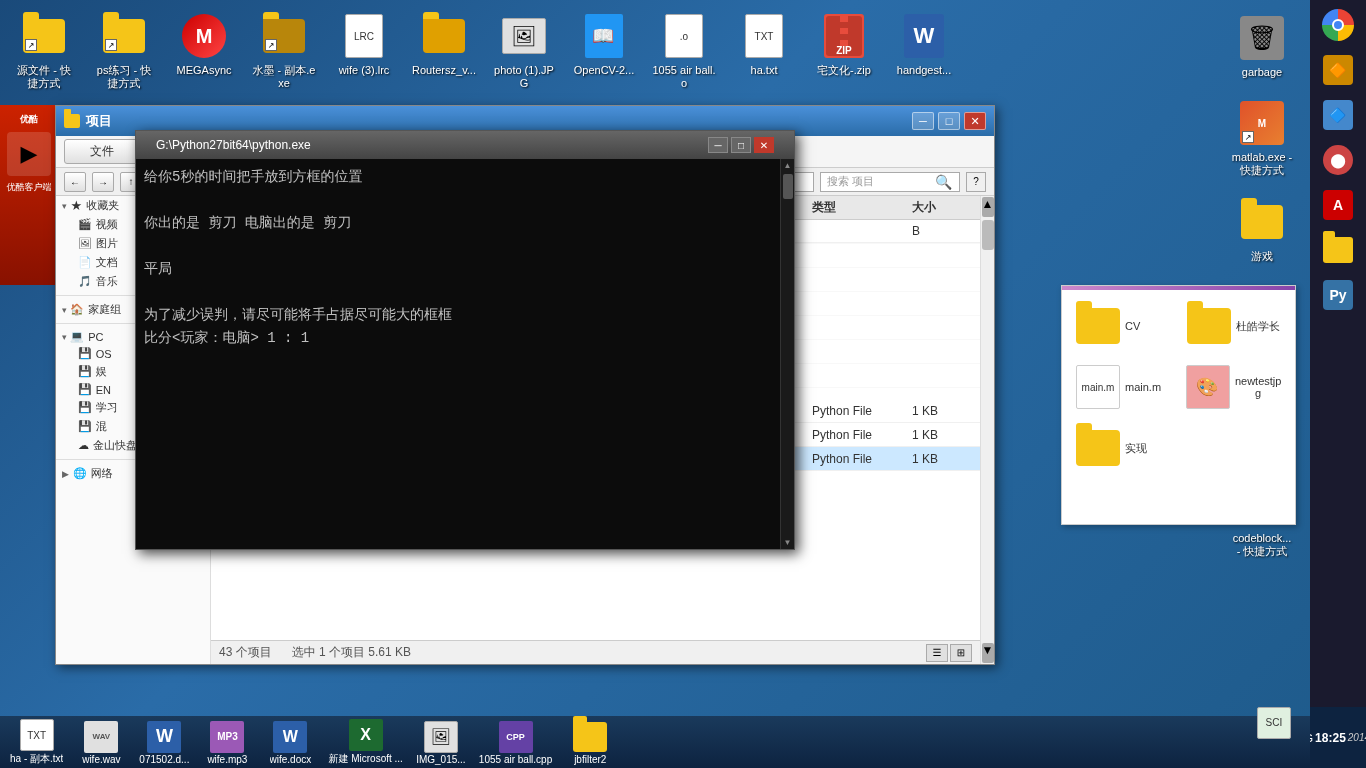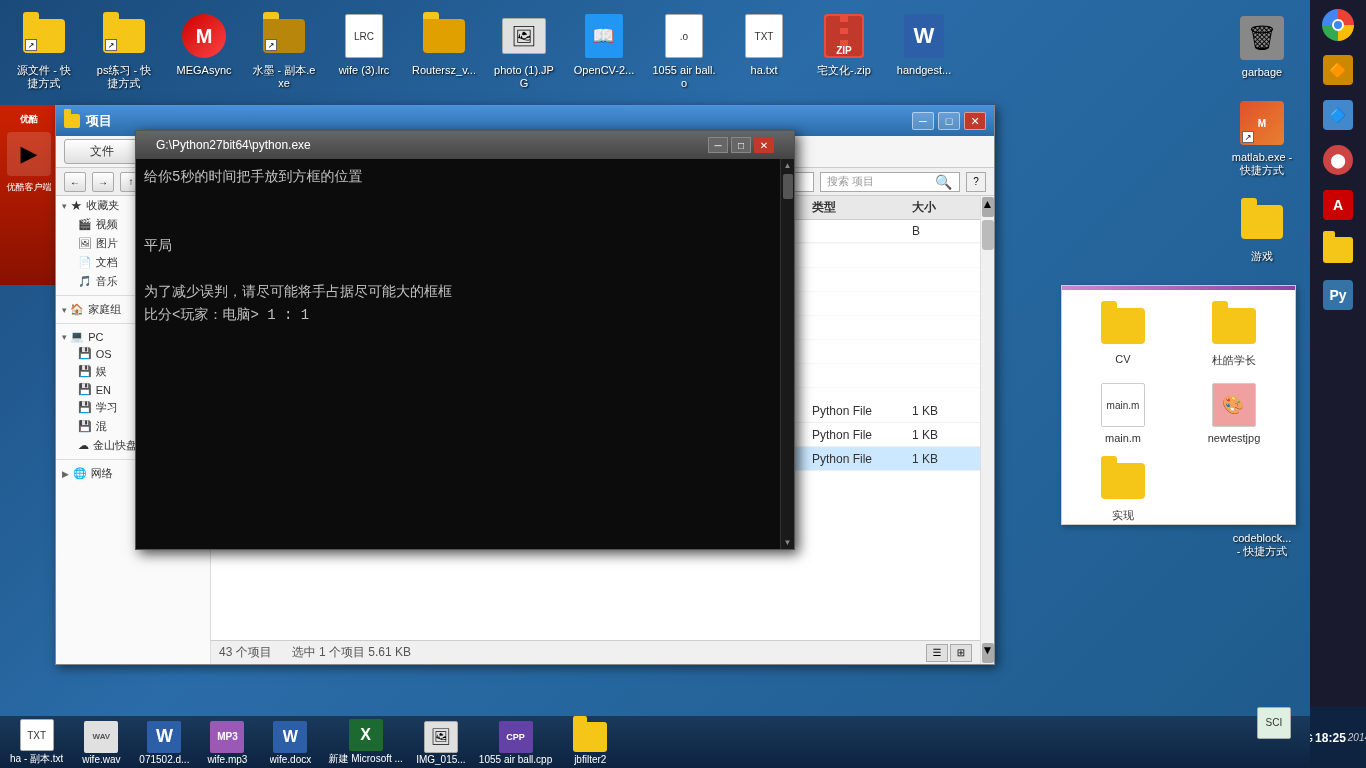--- a/index.html
+++ b/index.html
@@ -342,21 +342,21 @@
 
     .panel-grid {
       display: grid;
       grid-template-columns: repeat(2, 1fr);
       gap: 5px;
       padding: 8px;
     }
 
     .panel-item {
       display: flex;
-      flex-direction: column;
+      flex-direction: row;
       align-items: center;
       gap: 3px;
       cursor: pointer;
       padding: 4px;
     }
 
     .panel-item-icon {
       width: 48px;
       height: 48px;
       display: flex;
@@ -1076,20 +1076,21 @@
       <div class="console-controls">
         <button class="console-btn">─</button>
         <button class="console-btn">□</button>
         <button class="console-btn close">✕</button>
       </div>
     </div>
     <div style="display:flex;flex:1;overflow:hidden;">
       <div class="console-body">
         <div class="console-line">给你5秒的时间把手放到方框的位置</div>
         <div class="console-line">&nbsp;</div>
+        <div class="console-line">你出的是 剪刀   电脑出的是 剪刀</div>
         <div class="console-line">&nbsp;</div>
         <div class="console-line">平局</div>
         <div class="console-line">&nbsp;</div>
         <div class="console-line">为了减少误判，请尽可能将手占据尽可能大的框框</div>
         <div class="console-line">比分&lt;玩家：电脑&gt;  1 : 1</div>
       </div>
       <div style="width:14px;background:#1a1a1a;border-left:1px solid #333;display:flex;flex-direction:column;">
         <div style="font-size:8px;color:#888;text-align:center;padding:2px;">▲</div>
         <div style="width:10px;height:25px;background:#555;margin:2px auto;border-radius:2px;"></div>
         <div style="font-size:8px;color:#888;text-align:center;padding:2px;margin-top:auto;">▼</div>

